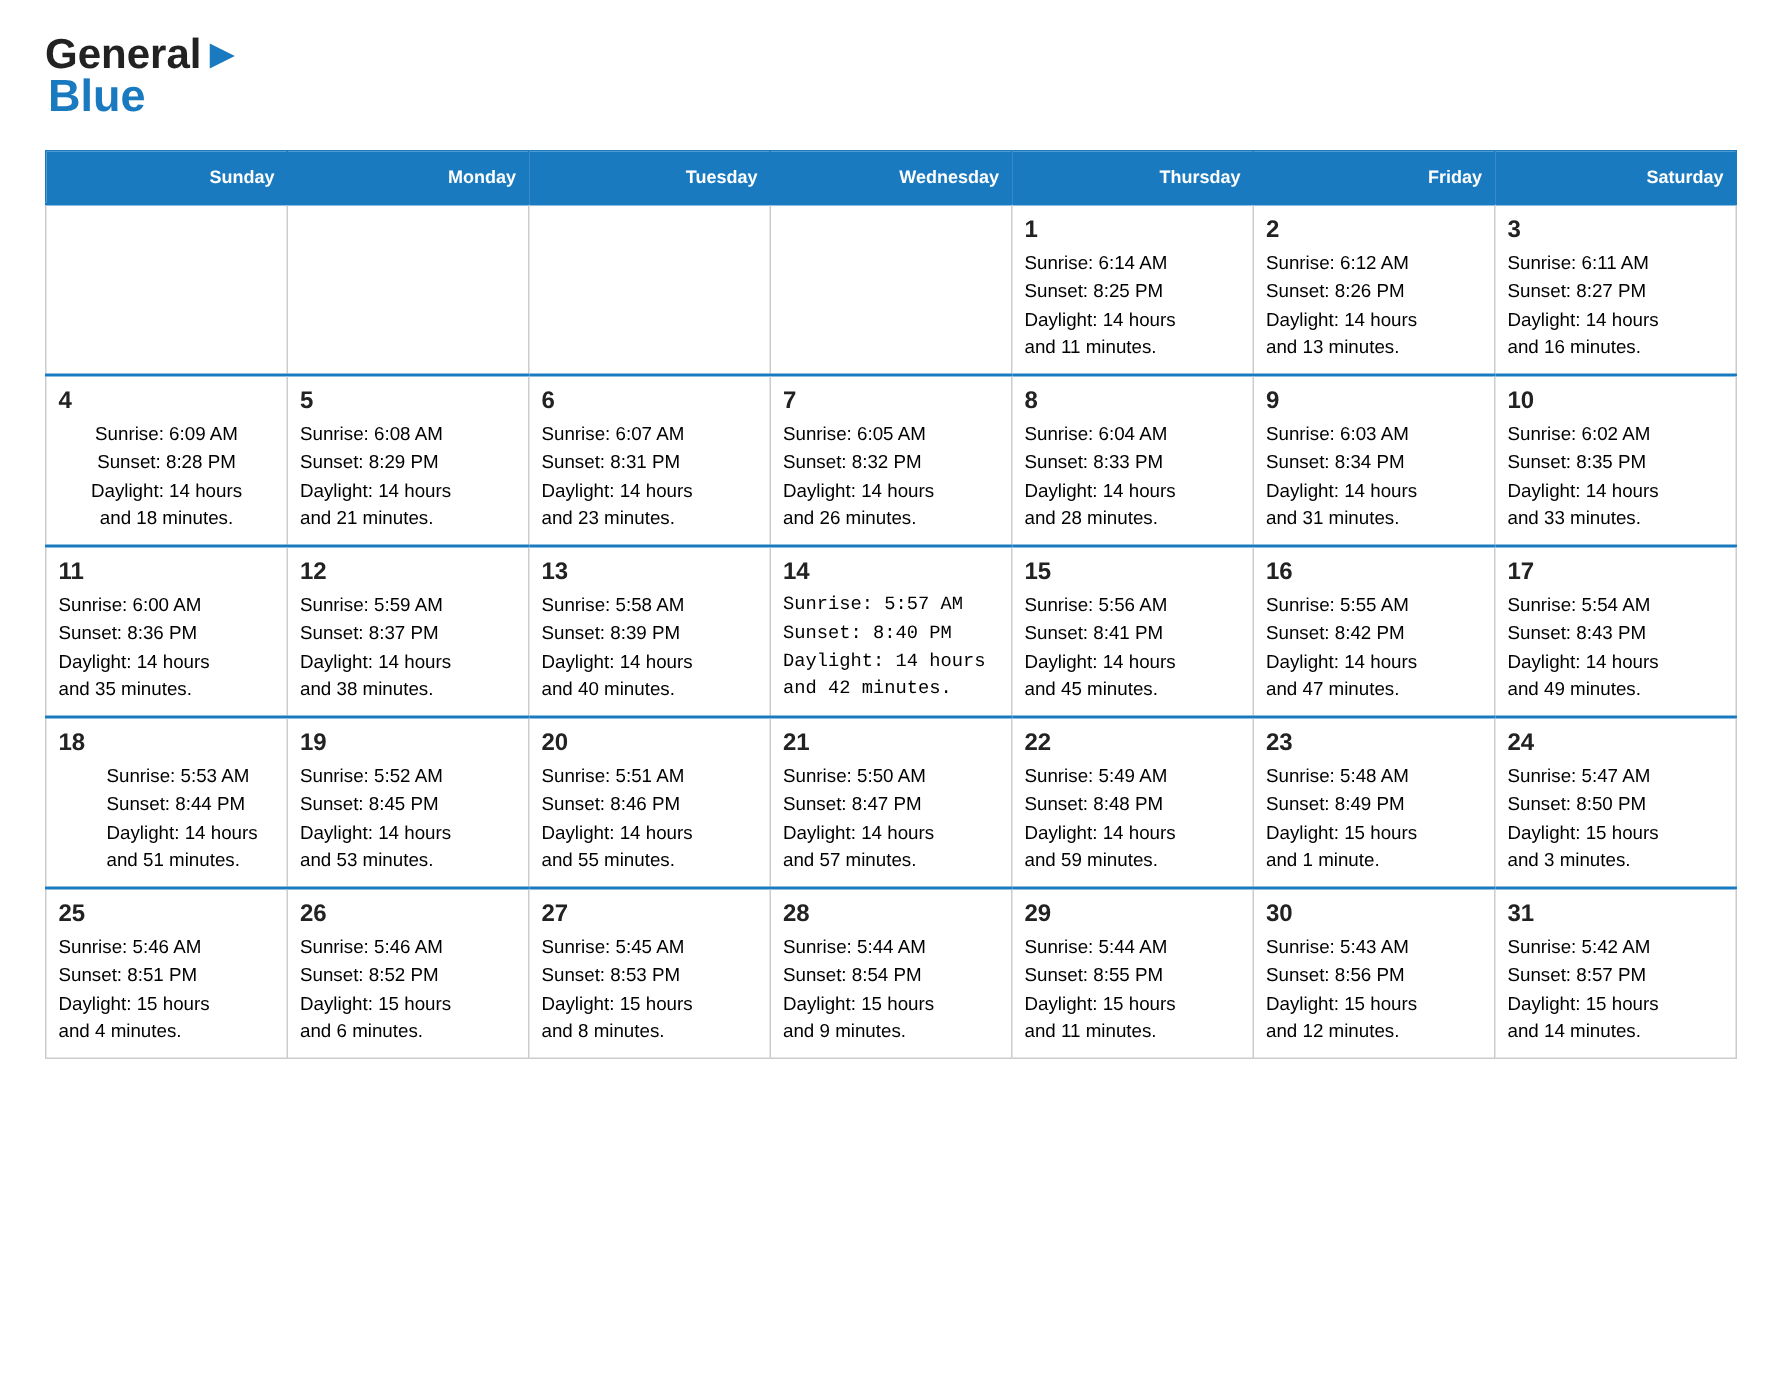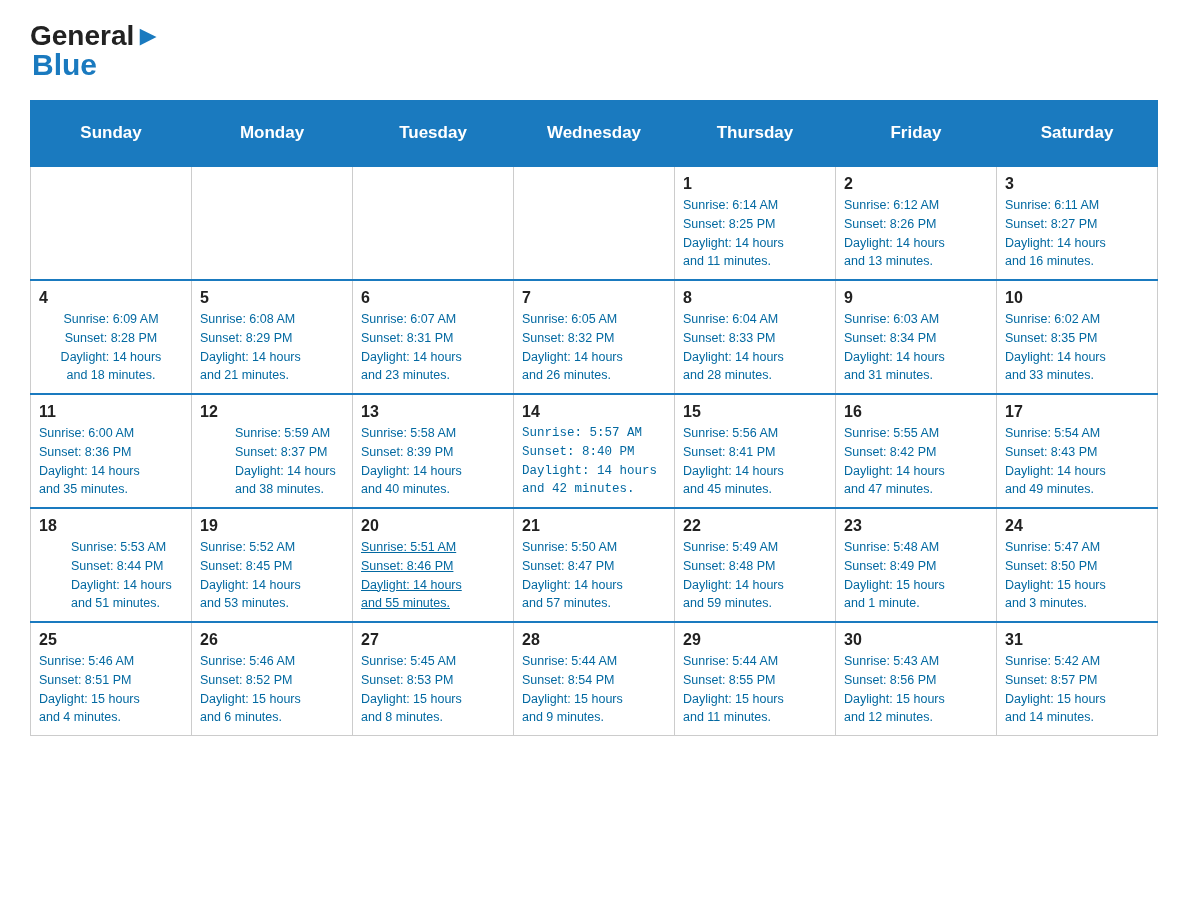--- a/index.html
+++ b/index.html
@@ -54,45 +54,45 @@
       margin-top: 4px;
     }
     .calendar {
       width: 100%;
       border-collapse: collapse;
       border: 1px solid #1a7abf;
     }
     .calendar th {
       background: #1a7abf;
       color: #fff;
-      font-size: 17px;
-      font-weight: bold;
-      padding: 22px 8px;
-      text-align: center;
+      font-size: 12px;
+      font-weight: bold;
+      padding: 10px 8px;
+      text-align: right;
       border: 1px solid #1a7abf;
     }
     .calendar td {
       vertical-align: top;
       padding: 8px 8px;
       border: 1px solid #ccc;
       width: 14.28%;
       min-height: 100px;
       font-size: 13px;
       color: #222;
     }
     .day-number {
       font-size: 16px;
       font-weight: bold;
       color: #222;
       display: block;
       margin-bottom: 3px;
     }
     .day-info {
       font-size: 12.5px;
-      color: #0369a1;
+      color: #000000;
       line-height: 1.5;
     }
     .empty-cell {
       background: #fff;
     }
     .week-row td {
       border-top: 2px solid #1a7abf;
     }
   </style>
 </head>
@@ -202,21 +202,21 @@
       <tr class="week-row">
         <td>
           <span class="day-number">11</span>
           <div class="day-info" style="white-space: pre-line;">Sunrise: 6:00 AM
 Sunset: 8:36 PM
 Daylight: 14 hours
 and 35 minutes.</div>
         </td>
         <td>
           <span class="day-number">12</span>
-          <div class="day-info" style="white-space: pre-line; margin-left: 35px;">Sunrise: 5:59 AM
+          <div class="day-info" style="white-space: pre-line;">Sunrise: 5:59 AM
 Sunset: 8:37 PM
 Daylight: 14 hours
 and 38 minutes.</div>
         </td>
         <td>
           <span class="day-number">13</span>
           <div class="day-info" style="white-space: pre-line;">Sunrise: 5:58 AM
 Sunset: 8:39 PM
 Daylight: 14 hours
 and 40 minutes.</div>
@@ -260,21 +260,21 @@
         </td>
         <td>
           <span class="day-number">19</span>
           <div class="day-info" style="white-space: pre-line;">Sunrise: 5:52 AM
 Sunset: 8:45 PM
 Daylight: 14 hours
 and 53 minutes.</div>
         </td>
         <td>
           <span class="day-number">20</span>
-          <div class="day-info" style="white-space: pre-line; text-decoration: underline;">Sunrise: 5:51 AM
+          <div class="day-info" style="white-space: pre-line;">Sunrise: 5:51 AM
 Sunset: 8:46 PM
 Daylight: 14 hours
 and 55 minutes.</div>
         </td>
         <td>
           <span class="day-number">21</span>
           <div class="day-info" style="white-space: pre-line;">Sunrise: 5:50 AM
 Sunset: 8:47 PM
 Daylight: 14 hours
 and 57 minutes.</div>

